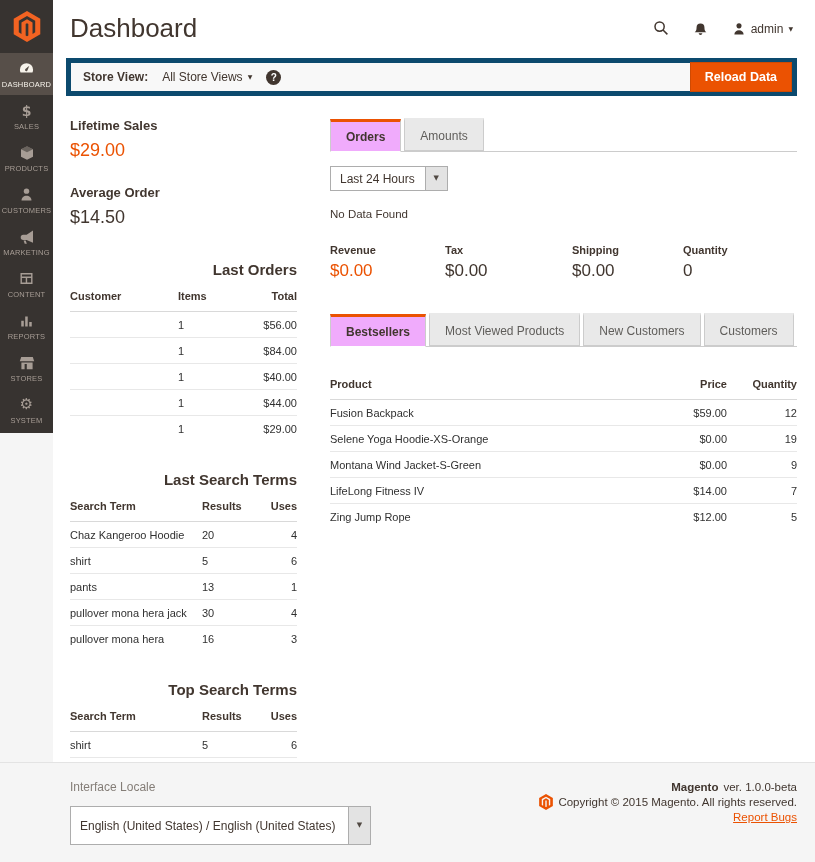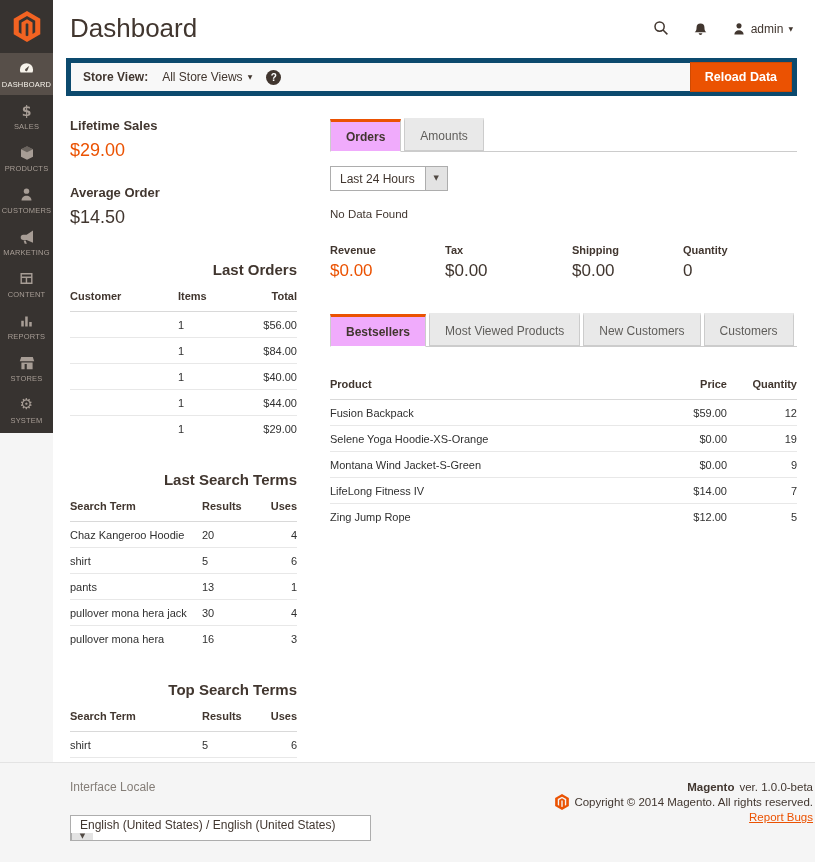--- a/index.html
+++ b/index.html
@@ -73,24 +73,24 @@
   .stats { display:flex; margin-top:24px; }
   .stat { flex:none; }
   .stat:nth-child(1){ width:115px; } .stat:nth-child(2){ width:127px; } .stat:nth-child(3){ width:111px; } .stat:nth-child(4){ width:auto; }
   .stat-label { font-size:11px; font-weight:bold; }
   .stat-value { font-size:17px; margin-top:5px; }
 
   .best-block { margin-top:32px; }
   .best-panel { padding-top:28px; }
 
   
-  .footer { position:absolute; left:0; top:762px; width:815px; height:100px; background:#f5f5f5; border-top:1px solid #e3e3e3; padding:17px 2px 0 70px; }
+  .footer { position:absolute; left:0; top:762px; width:815px; height:100px; background:#f5f5f5; border-top:1px solid #e3e3e3; padding:17px 18px 0 70px; }
   .footer-inner { display:flex; }
   .locale-label { font-size:12px; color:#847d77; }
-  .locale-select { margin-top:21px; width:301px; height:26px;flex-direction:column; }
+  .locale-select { margin-top:12px; width:301px; height:39px; }
   .locale-select .select-text { flex:1; }
   .footer-right { margin-left:auto; text-align:right; font-size:11.5px; color:#41362f; line-height:14px; }
   .fr-line { display:flex; justify-content:flex-end; align-items:center; gap:5px; }
   .brand-b { font-weight:bold; }
   .report-link { color:#eb5202; text-decoration:underline; cursor:pointer; }
   svg { display:block; }
 </style>
 </head>
 <body>
 
@@ -456,21 +456,21 @@
         <div class="fr-line">
           <span class="brand-b">Magento</span>
           <span>ver. 1.0.0-beta</span>
         </div>
         <div class="fr-line">
           <svg width="14" height="16" viewBox="0 0 24 28">
             <path fill="#eb5202" d="M12 0L24 7v14L12 28 0 21V7z"></path>
             <path fill="#f5f5f5" d="M4.6 8.9L12 4.6l7.4 4.3v10.4L17 20.7V10.3L12 7.4l-5 2.9v10.4l-2.4-1.5z"></path>
             <path fill="#f5f5f5" d="M10.8 11.8v10.4l1.2.7 1.2-.7V11.8L12 11.1z"></path>
           </svg>
-          <span>Copyright © 2014 Magento. All rights reserved.</span>
+          <span>Copyright © 2015 Magento. All rights reserved.</span>
         </div>
         <div class="fr-line">
           <a class="report-link">Report Bugs</a>
         </div>
       </div>
     </div>
   </div>
 
 </div>
 

